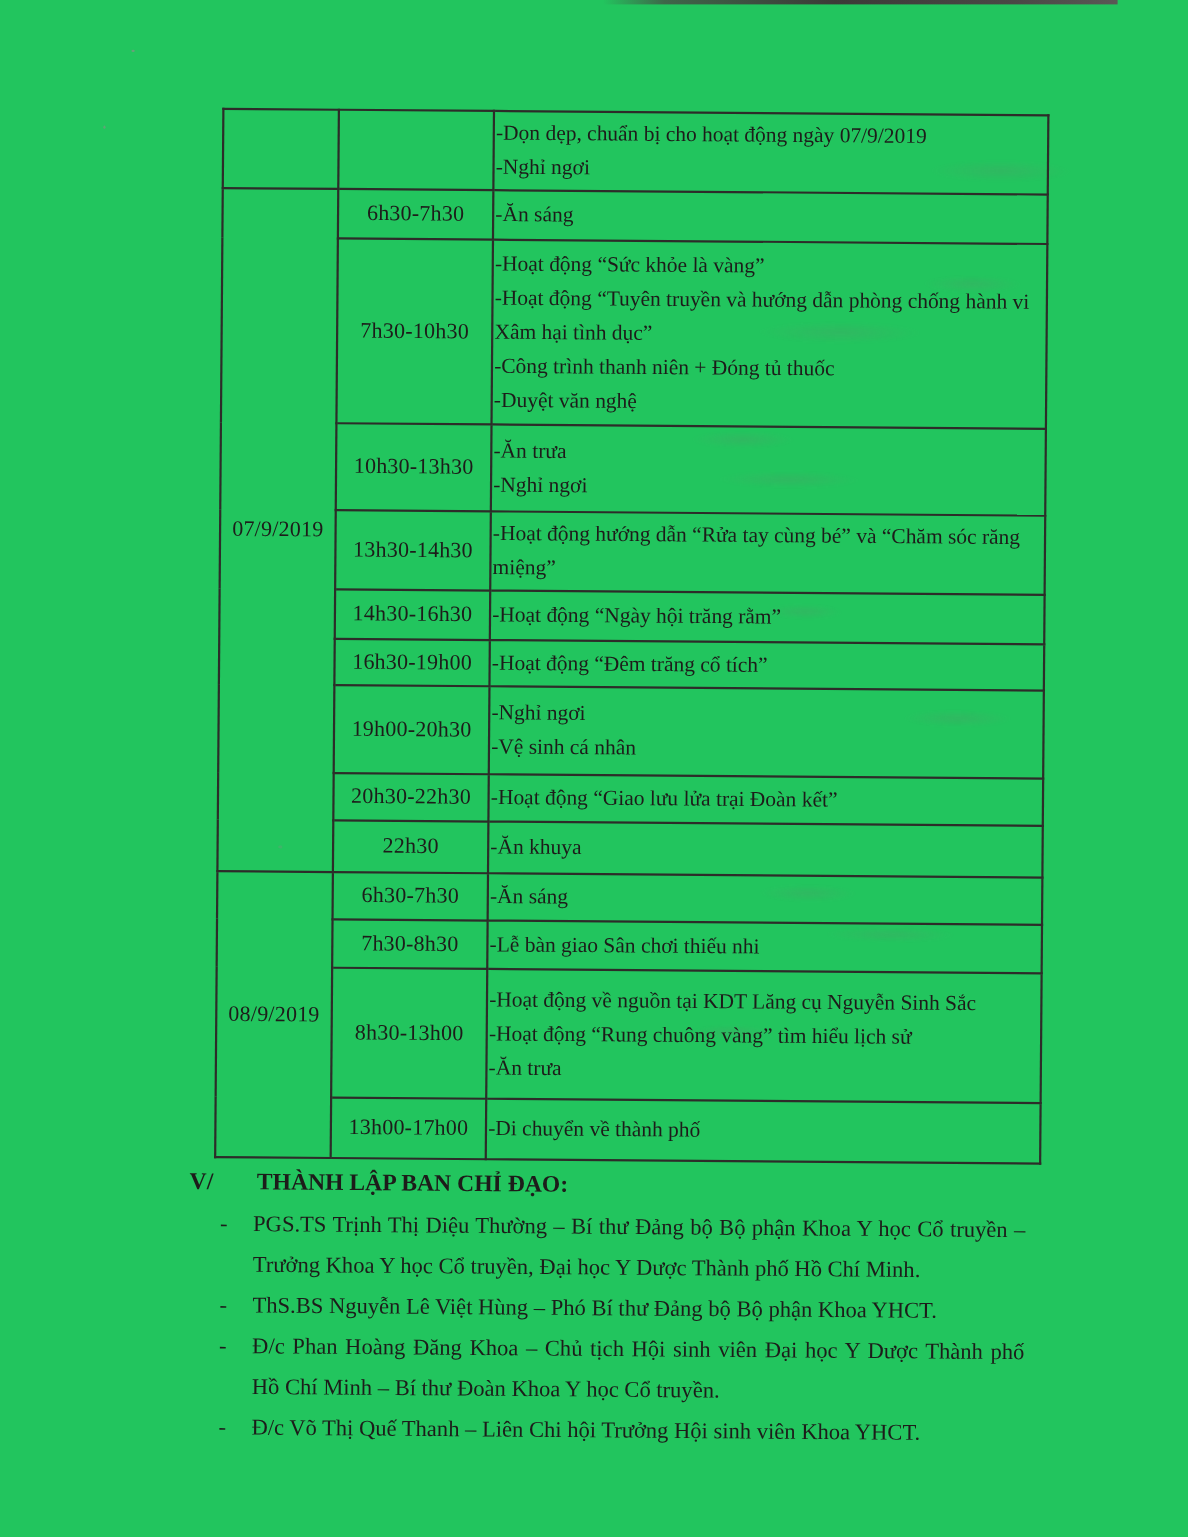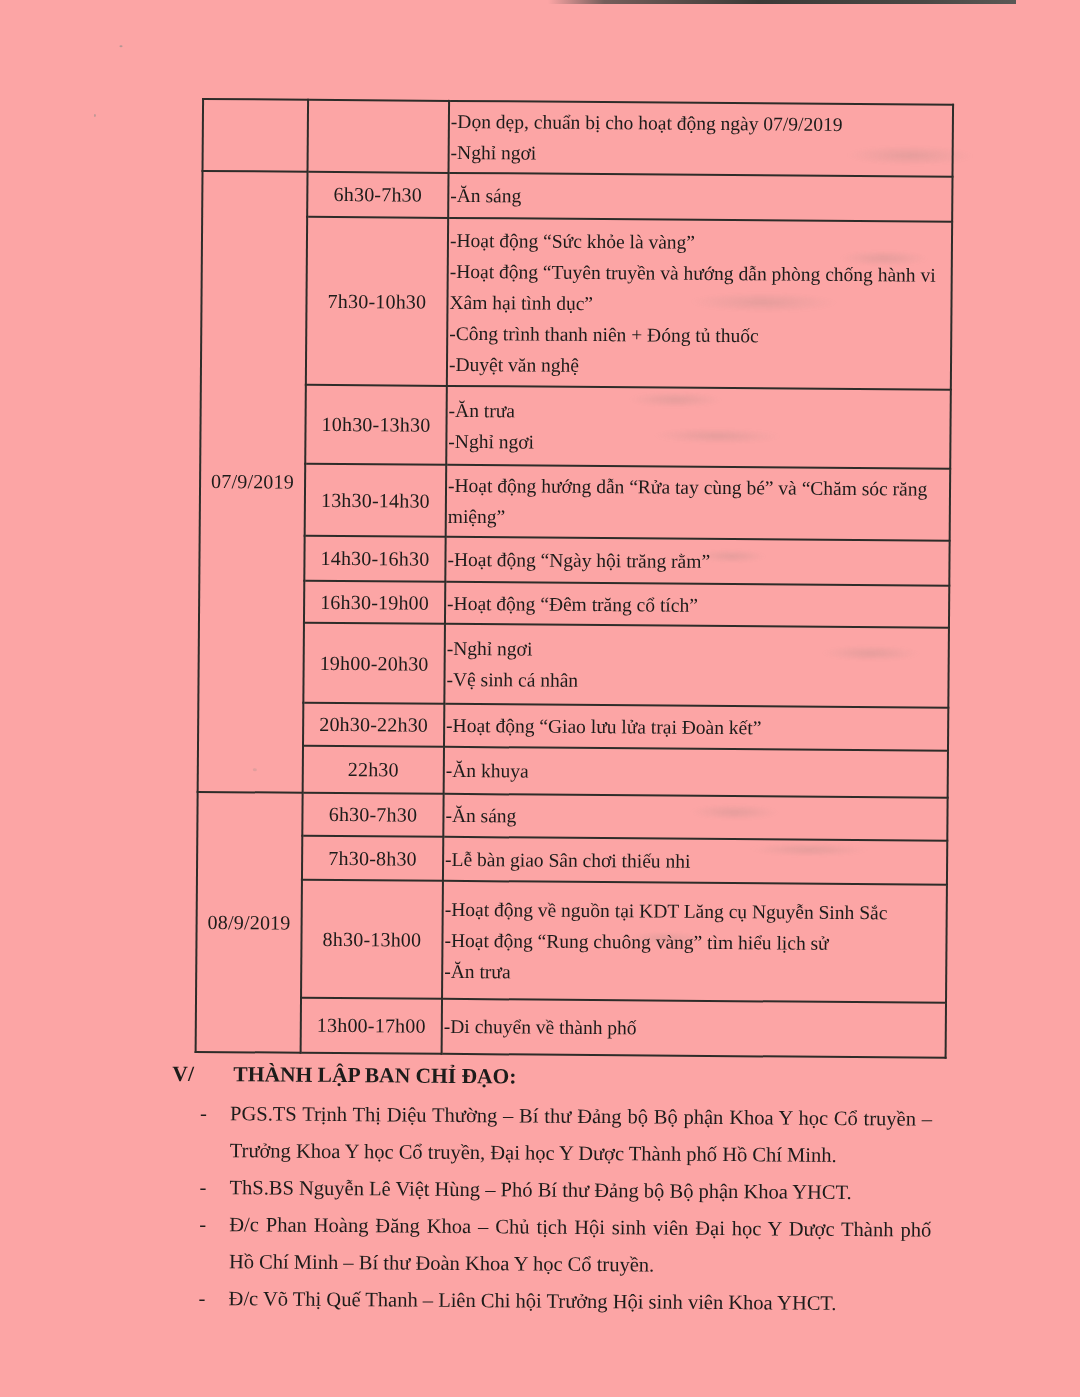--- a/index.html
+++ b/index.html
@@ -5,21 +5,21 @@
 <style>
   html, body {
     margin: 0;
     padding: 0;
     background: #ffffff;
   }
   #page {
     position: relative;
     width: 1080px;
     height: 1397px;
-    background: #fca5a5;
+    background: #22c55e;
     overflow: hidden;
     font-family: "Liberation Serif", "DejaVu Serif", serif;
     color: #1d1c1a;
   }
   
   #sheet {
     position: absolute;
     inset: 0;
     transform: rotate(0.45deg);
     transform-origin: 210px 110px;

